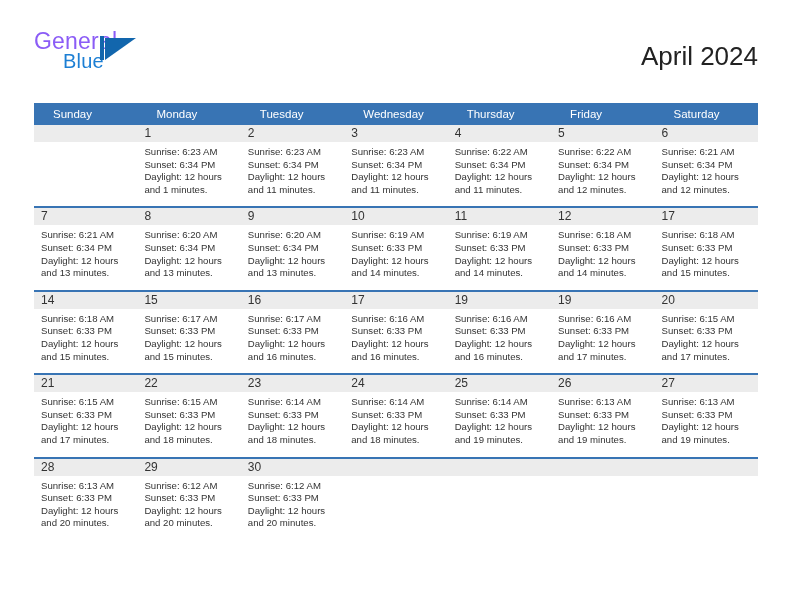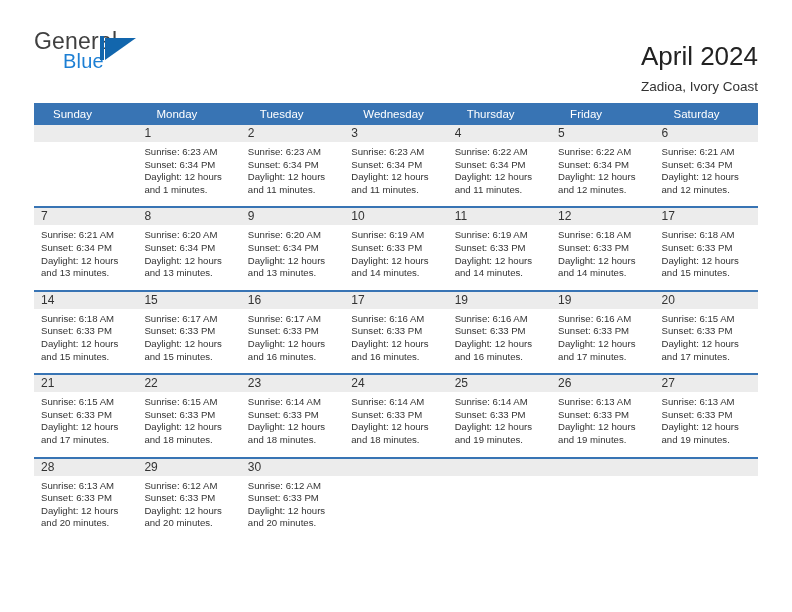--- a/index.html
+++ b/index.html
@@ -35,21 +35,21 @@
     top: 0;
     width: 220px;
     height: 60px;
   }
   .logo-general {
     position: absolute;
     left: 0;
     top: 0;
     font-size: 23px;
     letter-spacing: 0.2px;
-    color: #404040;
+    color: #8b5cf6;
     font-family: "Liberation Sans", sans-serif;
   }
   .logo-blue {
     position: absolute;
     left: 29px;
     top: 22px;
     font-size: 20px;
     letter-spacing: 0.2px;
     color: #1c7fd4;
     font-family: "Liberation Sans", sans-serif;
@@ -166,21 +166,20 @@
       <span class="logo-general">General</span>
       <span class="logo-blue">Blue</span>
       <span class="logo-mark">
         <span class="logo-bar"></span>
         <span class="logo-tri"></span>
       </span>
     </div>
 
     <div class="title-block">
       <div class="cal-title">April 2024</div>
-      <div class="cal-subtitle">Zadioa, Ivory Coast</div>
     </div>
 
   </div>
 
   <table class="calendar">
     <thead>
       <tr>
         <th>Sunday</th>
         <th>Monday</th>
         <th>Tuesday</th>

